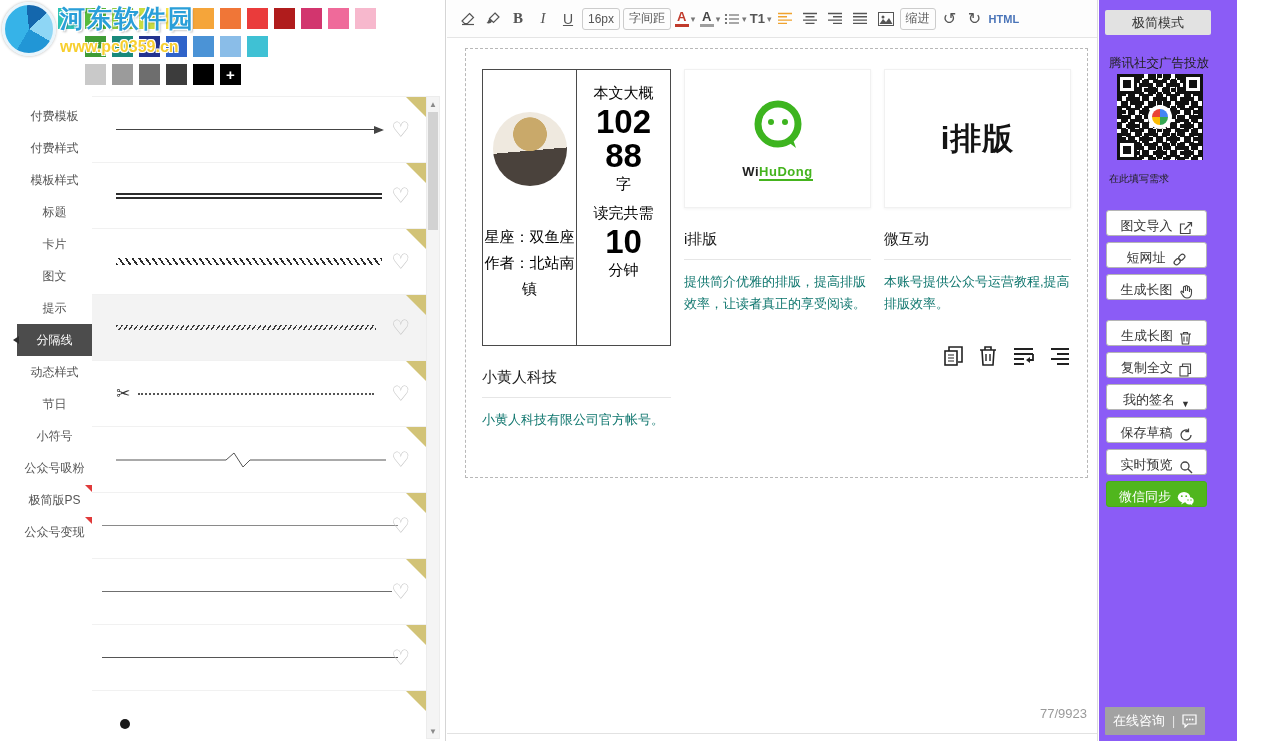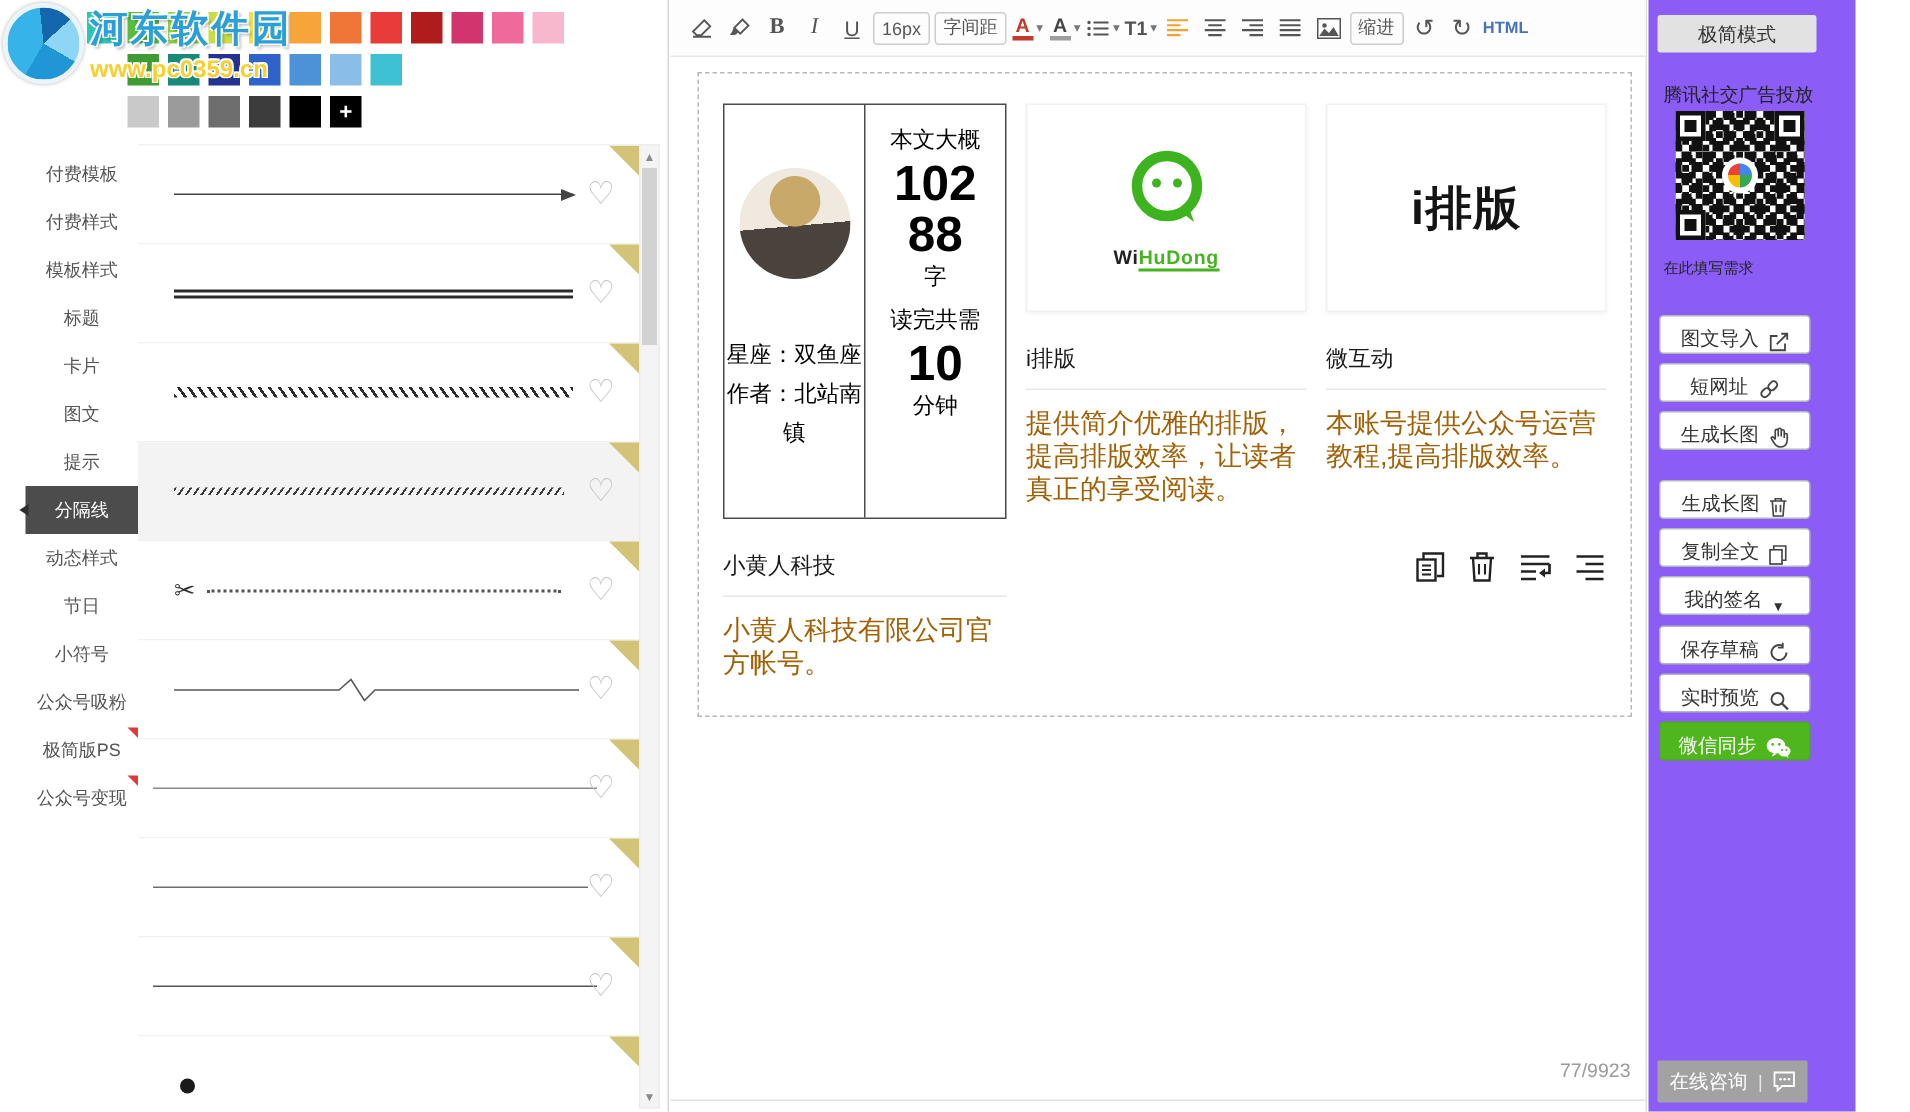--- a/index.html
+++ b/index.html
@@ -73,21 +73,21 @@
   .profile-wrap { width:189px; flex:none; }
   .profile-box { height:277px; border:1px solid #4a4a4a; display:flex; }
   .pb-left { width:94px; border-right:1px solid #4a4a4a; text-align:center; padding-top:42px; font-size:15px; line-height:26px; color:#000; }
   .avatar { width:74px; height:74px; border-radius:50%; margin:0 auto 38px;
     background:radial-gradient(circle at 50% 30%,#c9a96a 0 26%,rgba(0,0,0,0) 27%),linear-gradient(175deg,#efe9df 0 52%,#4a423c 52%); }
   .pb-right { flex:1; text-align:center; padding-top:14px; font-size:15px; color:#000; }
   .big-num { font-size:33px; font-weight:bold; line-height:34px; word-break:break-all; padding:2px 12px 0; }
   .unit { margin-top:2px; }
   .read-label { margin-top:10px; }
   .org-title,.card-title { margin-top:22px; padding-bottom:10px; border-bottom:1px solid #e6e6e6; font-size:15px; color:#1a1a1a; }
-  .org-desc,.card-desc { margin-top:11px; font-size:18px; line-height:22px; color:#a16207; }
+  .org-desc,.card-desc { margin-top:11px; font-size:13px; line-height:22px; color:#0f766e; }
   .cards-col { flex:1; }
   .cards-row { display:flex; gap:13px; }
   .card-wrap { flex:1; }
   .card-box { height:139px; display:flex; flex-direction:column; align-items:center; justify-content:center; gap:8px; border:1px solid #f1f1f1; box-shadow:0 1px 3px rgba(0,0,0,.05); background:#fff; }
   .brand-text { font-size:13px; font-weight:bold; letter-spacing:.5px; color:#222; }
   .brand-text .g { color:#45b41e; border-bottom:2px solid #45b41e; }
   .ipb-logo { font-size:31px; font-weight:bold; color:#141414; letter-spacing:1px; }
   .block-tools { display:flex; justify-content:flex-end; align-items:center; gap:14px; margin-top:30px; padding-bottom:4px; background:#fff; }
   .block-tools .bt { cursor:pointer; display:flex; }
   .char-counter { position:absolute; right:10px; bottom:20px; font-size:13px; color:#9a9a9a; }

